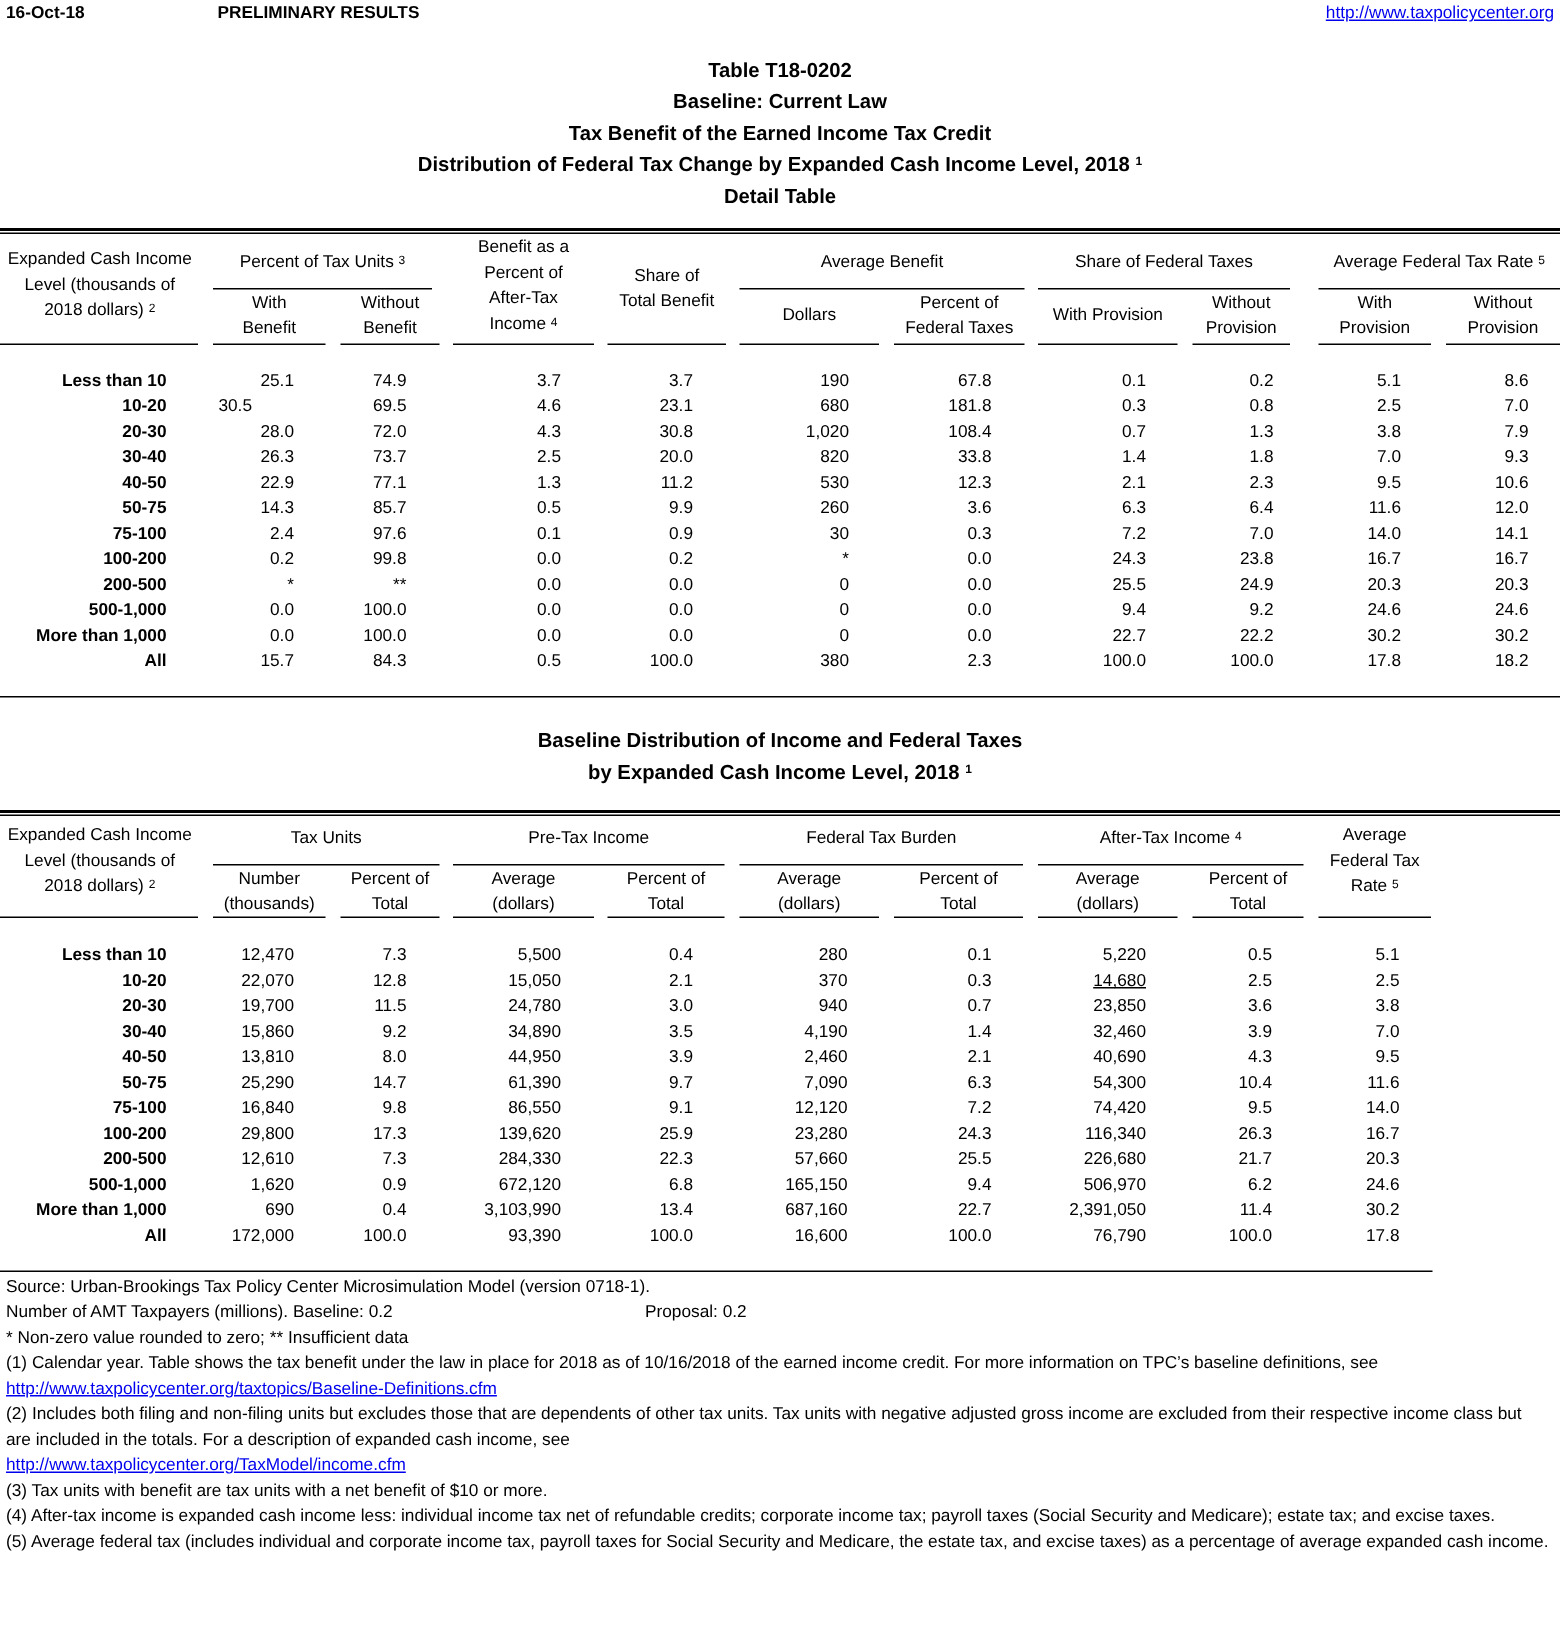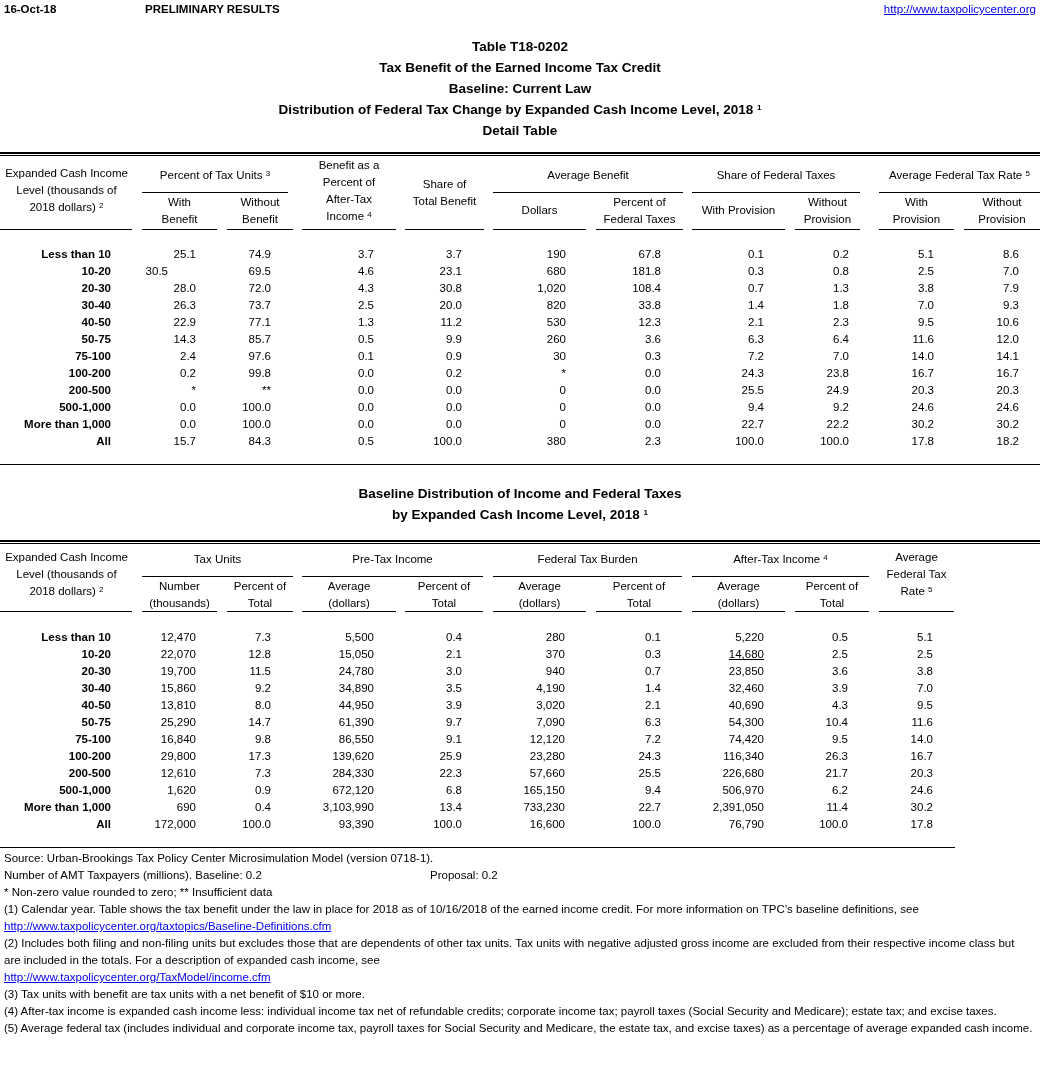--- a/index.html
+++ b/index.html
@@ -23,22 +23,22 @@
 </style>
 </head>
 <body>
 
 <div class="abs topbar bold" style="left:4px;">16-Oct-18</div>
 <div class="abs topbar bold" style="left:145px;">PRELIMINARY RESULTS</div>
 <a class="abs topbar link" style="right:4px;">http://www.taxpolicycenter.org</a>
 
 <div class="abs title-block" style="top:36px;">
   <div>Table T18-0202</div>
+  <div>Baseline: Current Law</div>
   <div>Tax Benefit of the Earned Income Tax Credit</div>
-  <div>Baseline: Current Law</div>
   <div><span>Distribution of Federal Tax Change by Expanded Cash Income Level, 2018</span> <sup>1</sup></div>
   <div>Detail Table</div>
 </div>
 
 <div>
   <div class="dbl" style="top:152px; width:1040px;"></div>
 
   <div class="hcell" style="left:0; top:165px; width:133px;">
     <div>Expanded Cash Income</div>
     <div>Level (thousands of</div>
@@ -389,21 +389,21 @@
         <span style="right: 276px;">32,460</span>
         <span style="right: 192px;">3.9</span>
         <span style="right: 107px;">7.0</span>
       </div>
       <div class="row" style="top: 697px; left: 0px; width: 1040px;">
         <span class="lbl" style="right: 929px;">40-50</span>
         <span style="right: 844px;">13,810</span>
         <span style="right: 769px;">8.0</span>
         <span style="right: 666px;">44,950</span>
         <span style="right: 578px;">3.9</span>
-        <span style="right: 475px;">3,020</span>
+        <span style="right: 475px;">2,460</span>
         <span style="right: 379px;">2.1</span>
         <span style="right: 276px;">40,690</span>
         <span style="right: 192px;">4.3</span>
         <span style="right: 107px;">9.5</span>
       </div>
       <div class="row" style="top: 714px; left: 0px; width: 1040px;">
         <span class="lbl" style="right: 929px;">50-75</span>
         <span style="right: 844px;">25,290</span>
         <span style="right: 769px;">14.7</span>
         <span style="right: 666px;">61,390</span>
@@ -461,21 +461,21 @@
         <span style="right: 276px;">506,970</span>
         <span style="right: 192px;">6.2</span>
         <span style="right: 107px;">24.6</span>
       </div>
       <div class="row" style="top: 799px; left: 0px; width: 1040px;">
         <span class="lbl" style="right: 929px;">More than 1,000</span>
         <span style="right: 844px;">690</span>
         <span style="right: 769px;">0.4</span>
         <span style="right: 666px;">3,103,990</span>
         <span style="right: 578px;">13.4</span>
-        <span style="right: 475px;">733,230</span>
+        <span style="right: 475px;">687,160</span>
         <span style="right: 379px;">22.7</span>
         <span style="right: 276px;">2,391,050</span>
         <span style="right: 192px;">11.4</span>
         <span style="right: 107px;">30.2</span>
       </div>
       <div class="row" style="top: 816px; left: 0px; width: 1040px;">
         <span class="lbl" style="right: 929px;">All</span>
         <span style="right: 844px;">172,000</span>
         <span style="right: 769px;">100.0</span>
         <span style="right: 666px;">93,390</span>

